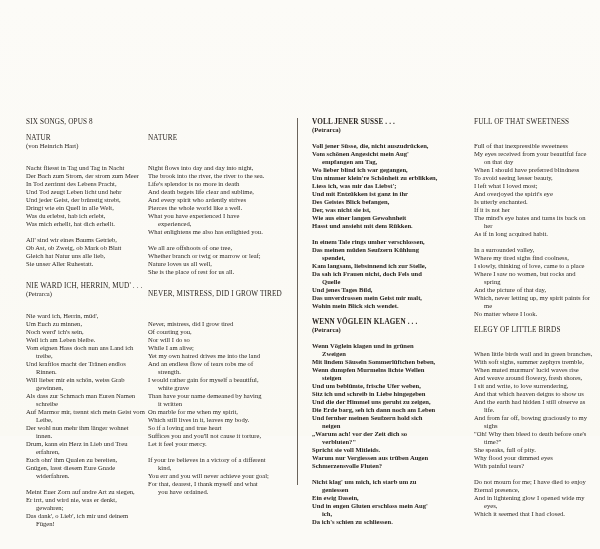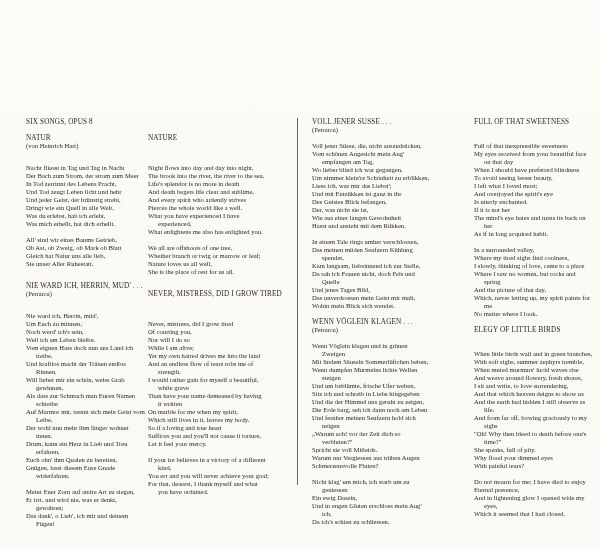--- a/index.html
+++ b/index.html
@@ -142,21 +142,21 @@
         <div class="line">If your ire believes in a victory of a different</div>
         <div class="line wrap">kind,</div>
         <div class="line">You err and you will never achieve your goal;</div>
         <div class="line">For that, dearest, I thank myself and what</div>
         <div class="line wrap">you have ordained.</div>
       </div>
   </div>
 
   <div class="divider"></div>
 
-  <div class="col" style="left:312px; top:118px; width:135px;">
+  <div class="col" style="left:312px; top:118px; width:135px;font-weight:bold;">
     <div class="heading">VOLL JENER SUSSE . . .</div>
     <div class="sub">(Petrarca)</div>
     <div class="spacer"></div>
     <div>
         <div class="line">Voll jener Süsse, die, nicht auszudrücken,</div>
         <div class="line">Vom schönen Angesicht mein Aug'</div>
         <div class="line wrap">empfangen am Tag,</div>
         <div class="line">Wo lieber blind ich war gegangen,</div>
         <div class="line">Um nimmer klein're Schönheit zu erblikken,</div>
         <div class="line">Liess ich, was mir das Liebst';</div>

